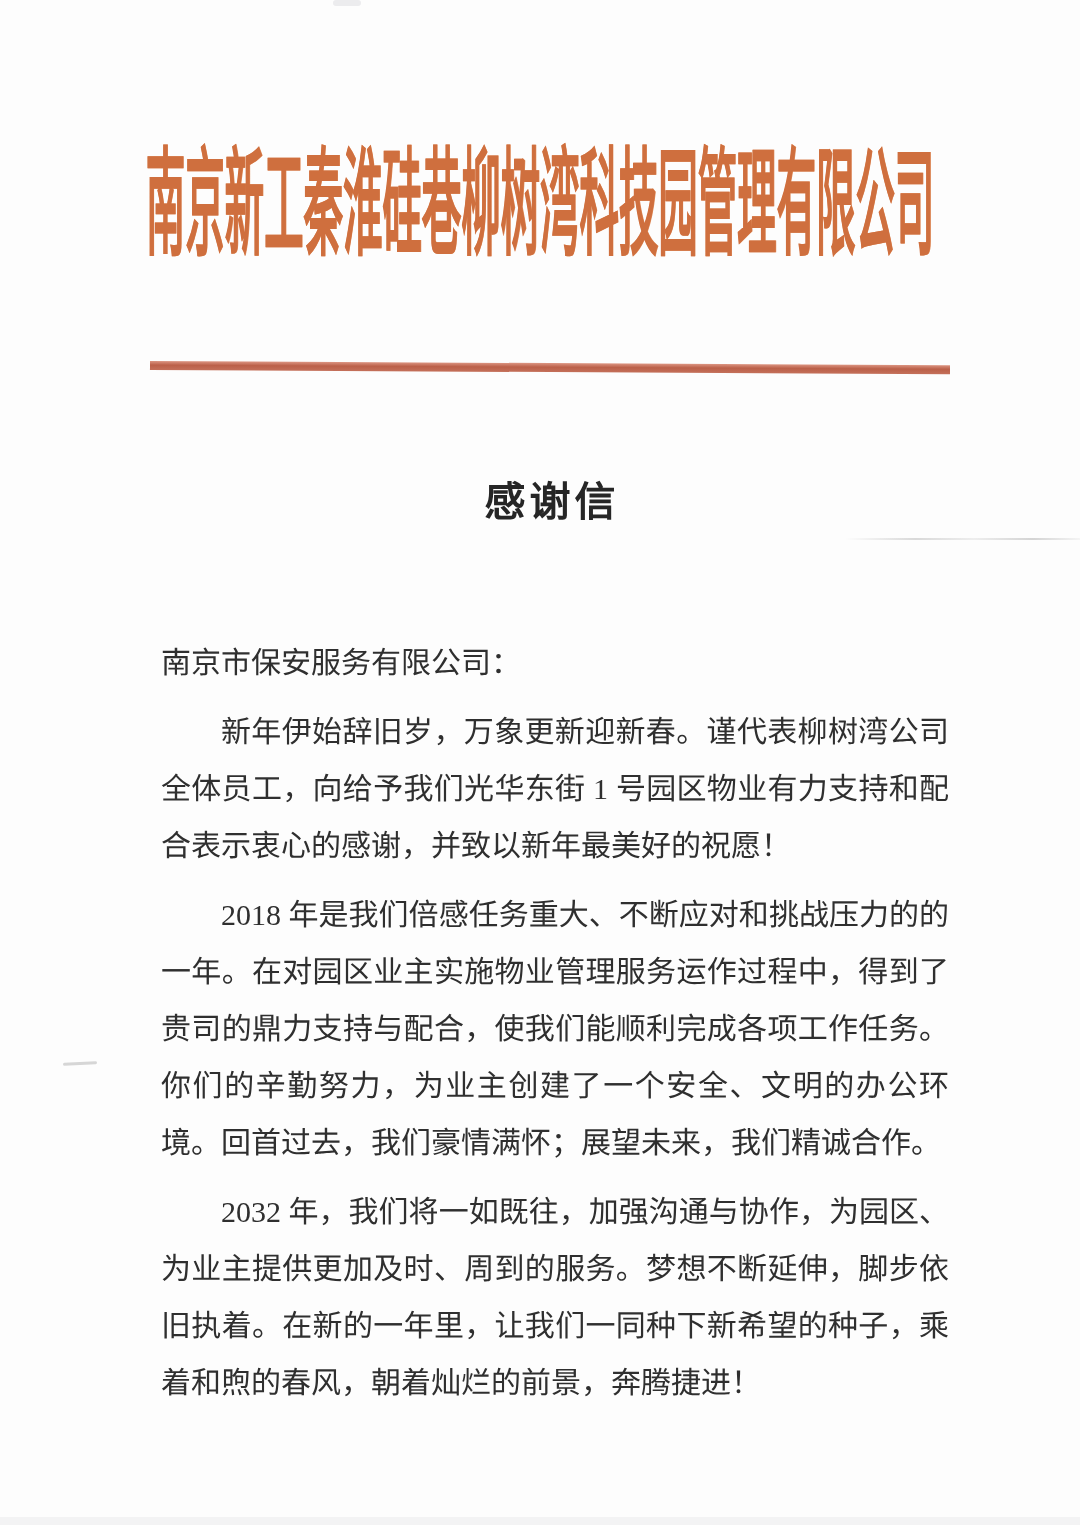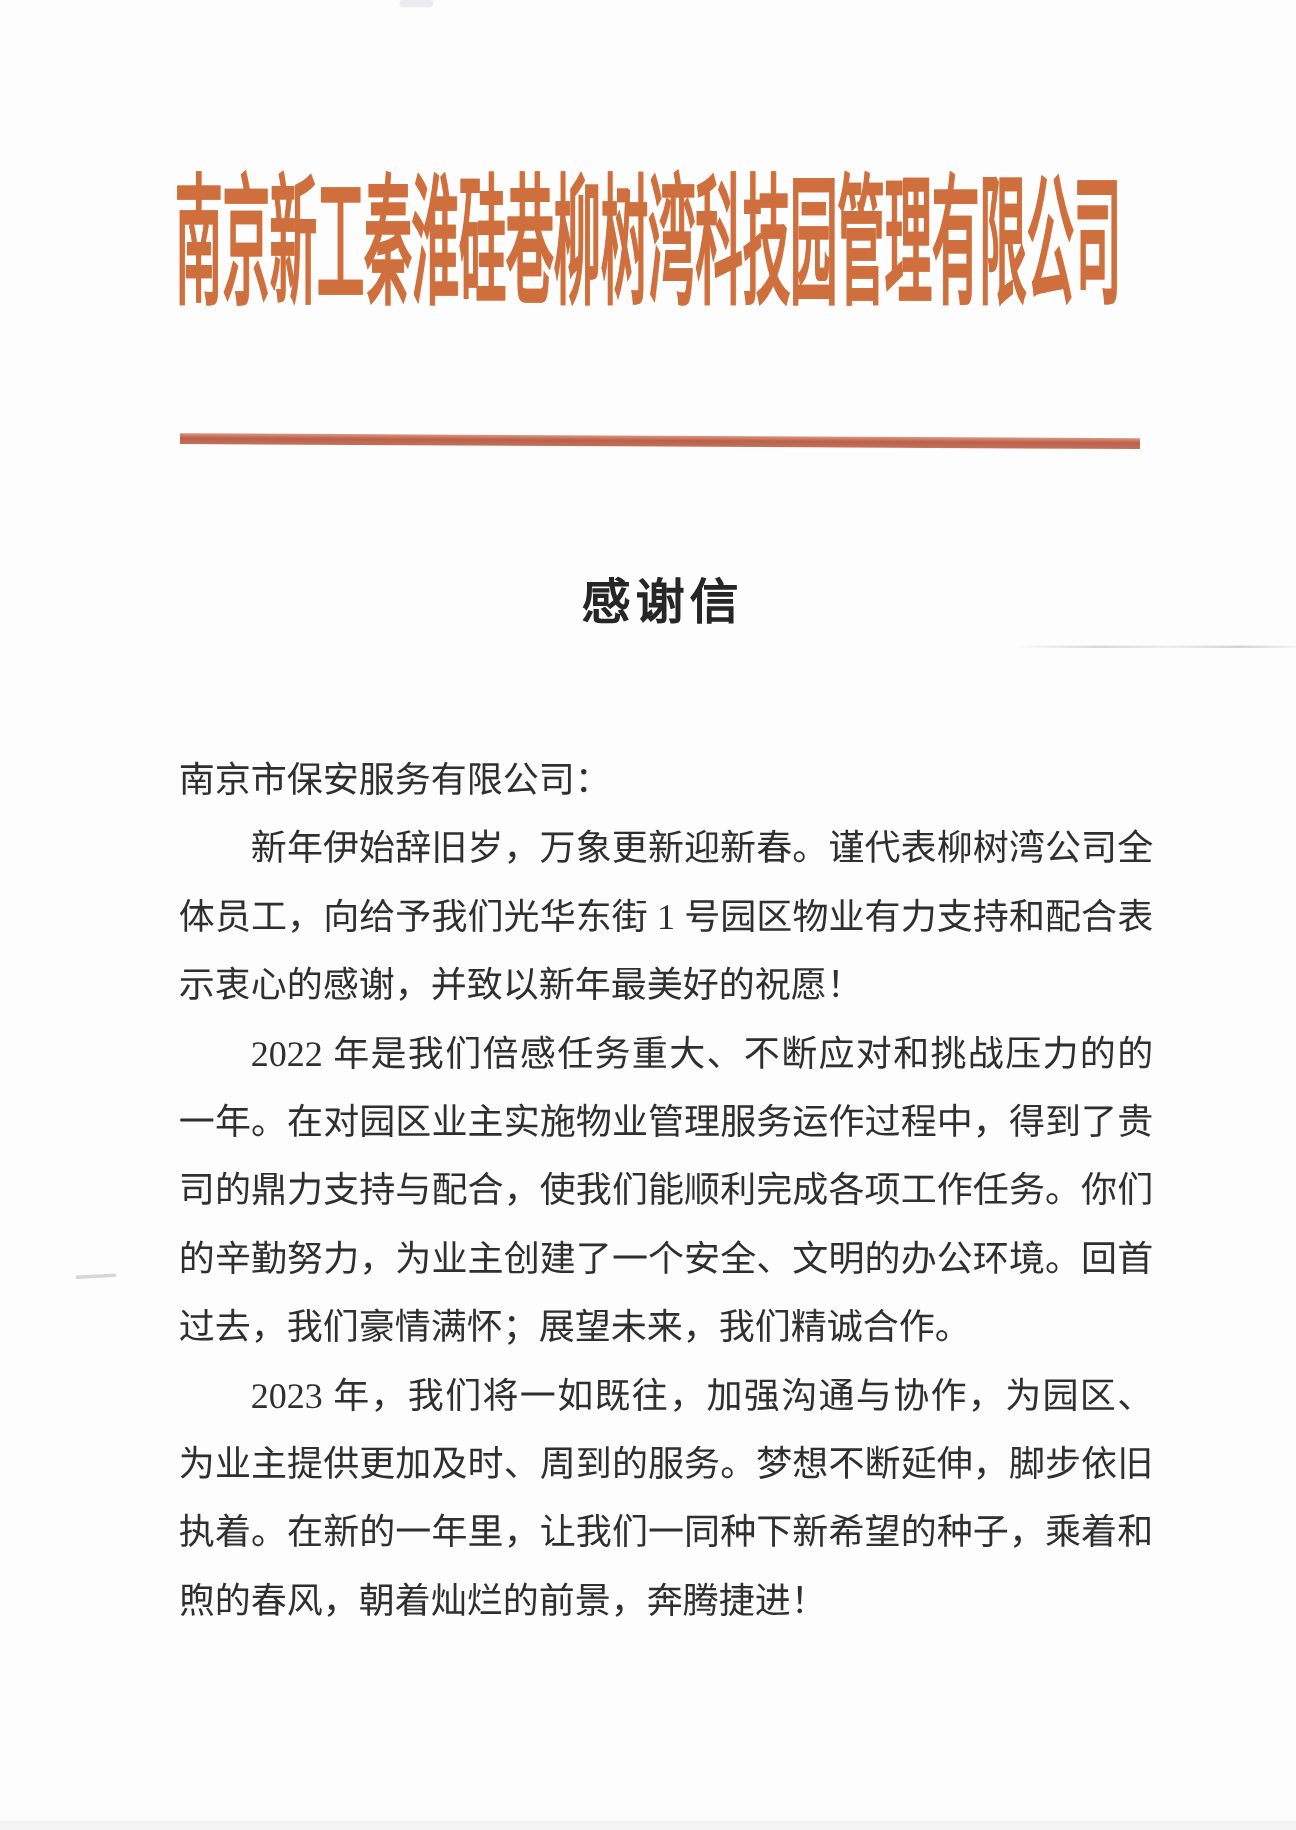--- a/index.html
+++ b/index.html
@@ -65,21 +65,21 @@
     position: absolute;
     top: 622px;
     left: 149px;
     width: 812px;
     font-size: 30px;
     line-height: 57px;
     color: #2f2f2f;
     text-align: justify;
   }
   .body p {
-    margin: 0;
+    margin: 12px;
     padding: 0;
   }
   .salutation {
     text-indent: 0;
   }
   .para {
     text-indent: 2em;
   }
   
   .smudge-top {
@@ -127,22 +127,22 @@
     <span class="letterhead-text">南京新工秦淮硅巷柳树湾科技园管理有限公司</span>
   </div>
 
   <div class="rule"></div>
 
   <h1 class="title">感谢信</h1>
 
   <div class="body">
     <p class="salutation">南京市保安服务有限公司：</p>
     <p class="para">新年伊始辞旧岁，万象更新迎新春。谨代表柳树湾公司全体员工，向给予我们光华东街 1 号园区物业有力支持和配合表示衷心的感谢，并致以新年最美好的祝愿！</p>
-    <p class="para">2022 年是我们倍感任务重大、不断应对和挑战压力的的一年。在对园区业主实施物业管理服务运作过程中，得到了贵司的鼎力支持与配合，使我们能顺利完成各项工作任务。你们的辛勤努力，为业主创建了一个安全、文明的办公环境。回首过去，我们豪情满怀；展望未来，我们精诚合作。</p>
-    <p class="para">2023 年，我们将一如既往，加强沟通与协作，为园区、为业主提供更加及时、周到的服务。梦想不断延伸，脚步依旧执着。在新的一年里，让我们一同种下新希望的种子，乘着和煦的春风，朝着灿烂的前景，奔腾捷进！</p>
+    <p class="para">2018 年是我们倍感任务重大、不断应对和挑战压力的的一年。在对园区业主实施物业管理服务运作过程中，得到了贵司的鼎力支持与配合，使我们能顺利完成各项工作任务。你们的辛勤努力，为业主创建了一个安全、文明的办公环境。回首过去，我们豪情满怀；展望未来，我们精诚合作。</p>
+    <p class="para">2032 年，我们将一如既往，加强沟通与协作，为园区、为业主提供更加及时、周到的服务。梦想不断延伸，脚步依旧执着。在新的一年里，让我们一同种下新希望的种子，乘着和煦的春风，朝着灿烂的前景，奔腾捷进！</p>
   </div>
 
   <div class="smudge-top"></div>
   <div class="crease-right"></div>
   <div class="dash-left"></div>
   <div class="edge-bottom"></div>
 
 </div>
 
 </body></html>

